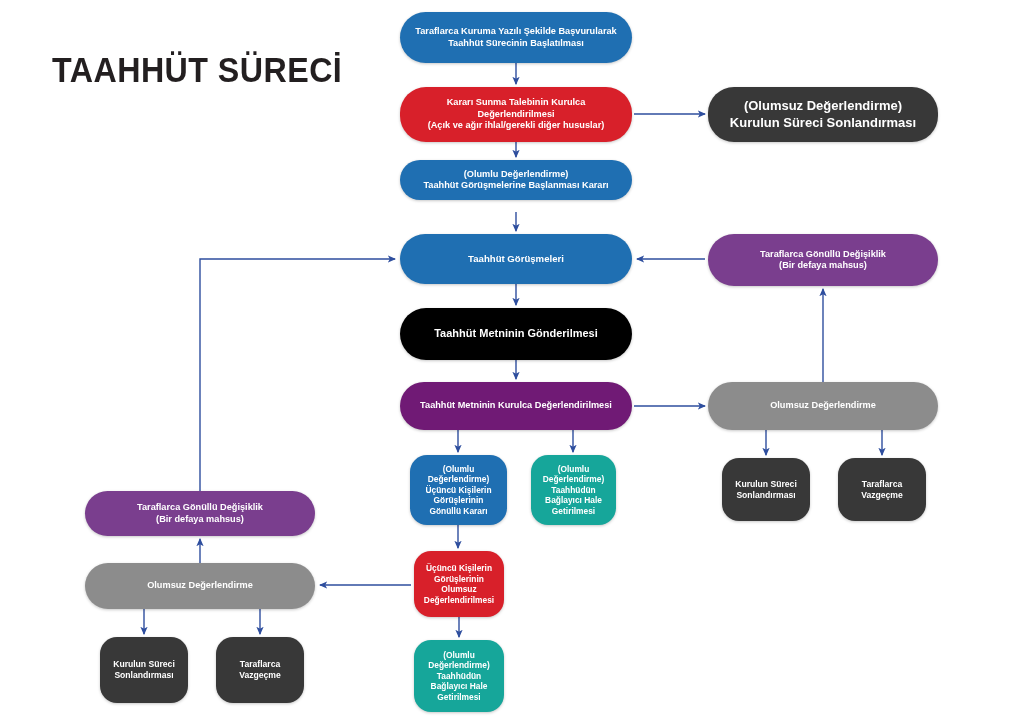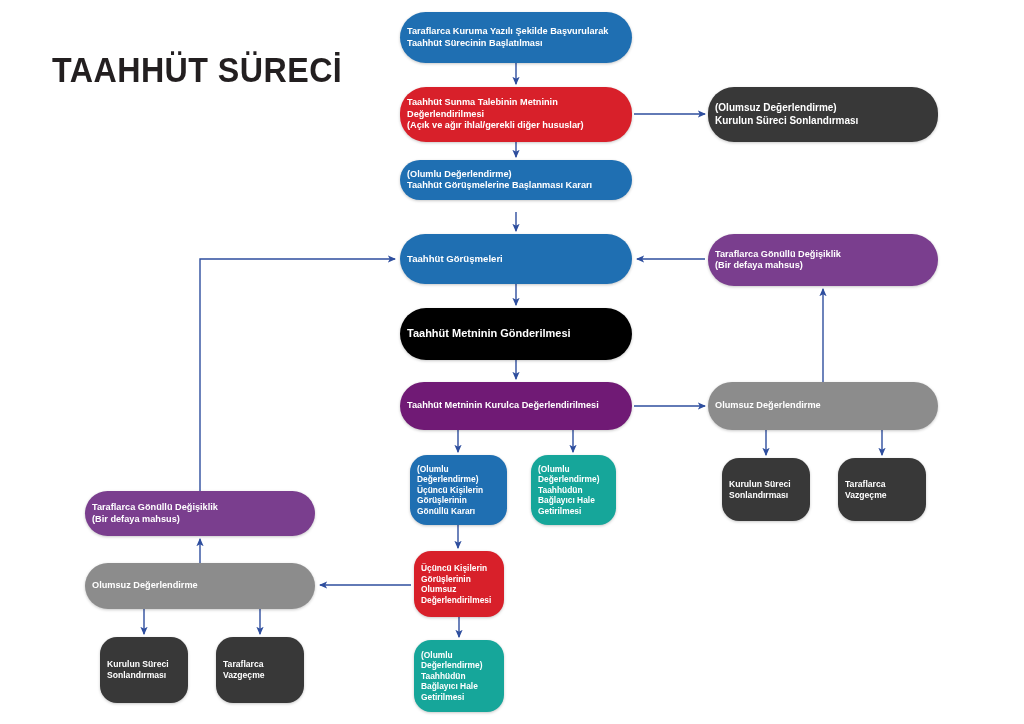--- a/index.html
+++ b/index.html
@@ -27,20 +27,21 @@
     transform: scaleX(0.92);
     transform-origin: left center;
     white-space: nowrap;
   }
   .node {
     position: absolute;
     box-sizing: border-box;
     display: flex;
     align-items: center;
     justify-content: center;
+    text-align: center;
     color: #ffffff;
     font-weight: bold;
     line-height: 1.25;
     padding: 20px 7px;
     box-shadow: 0 1px 3px rgba(0,0,0,0.22);
   }
   .node span { display: block; width: 100%; }
   .r-pill { border-radius: 26px; }
   .r-soft { border-radius: 17px; }
 
@@ -89,26 +90,26 @@
 
   <div id="nodes-layer">
       <div class="node r-pill" style="left: 400px; top: 12px; width: 232px; height: 51px; background: rgb(31, 111, 178); font-size: 9.2px;">
         <span>
           <span style="display:block">Taraflarca Kuruma Yazılı Şekilde Başvurularak</span>
           <span style="display:block">Taahhüt Sürecinin Başlatılması</span>
         </span>
       </div>
       <div class="node r-pill" style="left: 400px; top: 87px; width: 232px; height: 55px; background: rgb(216, 32, 42); font-size: 9.2px;">
         <span>
-          <span style="display:block">Taahhüt Sunma Talebinin Metninin</span>
+          <span style="display:block">Kararı Sunma Talebinin Kurulca</span>
           <span style="display:block">Değerlendirilmesi</span>
           <span style="display:block">(Açık ve ağır ihlal/gerekli diğer hususlar)</span>
         </span>
       </div>
-      <div class="node r-pill" style="left: 708px; top: 87px; width: 230px; height: 55px; background: rgb(56, 56, 56); font-size: 10px;">
+      <div class="node r-pill" style="left: 708px; top: 87px; width: 230px; height: 55px; background: rgb(56, 56, 56); font-size: 13px;">
         <span>
           <span style="display:block">(Olumsuz Değerlendirme)</span>
           <span style="display:block">Kurulun Süreci Sonlandırması</span>
         </span>
       </div>
       <div class="node r-pill" style="left: 400px; top: 160px; width: 232px; height: 40px; background: rgb(31, 111, 178); font-size: 9.2px;">
         <span>
           <span style="display:block">(Olumlu Değerlendirme)</span>
           <span style="display:block">Taahhüt Görüşmelerine  Başlanması Kararı</span>
         </span>

